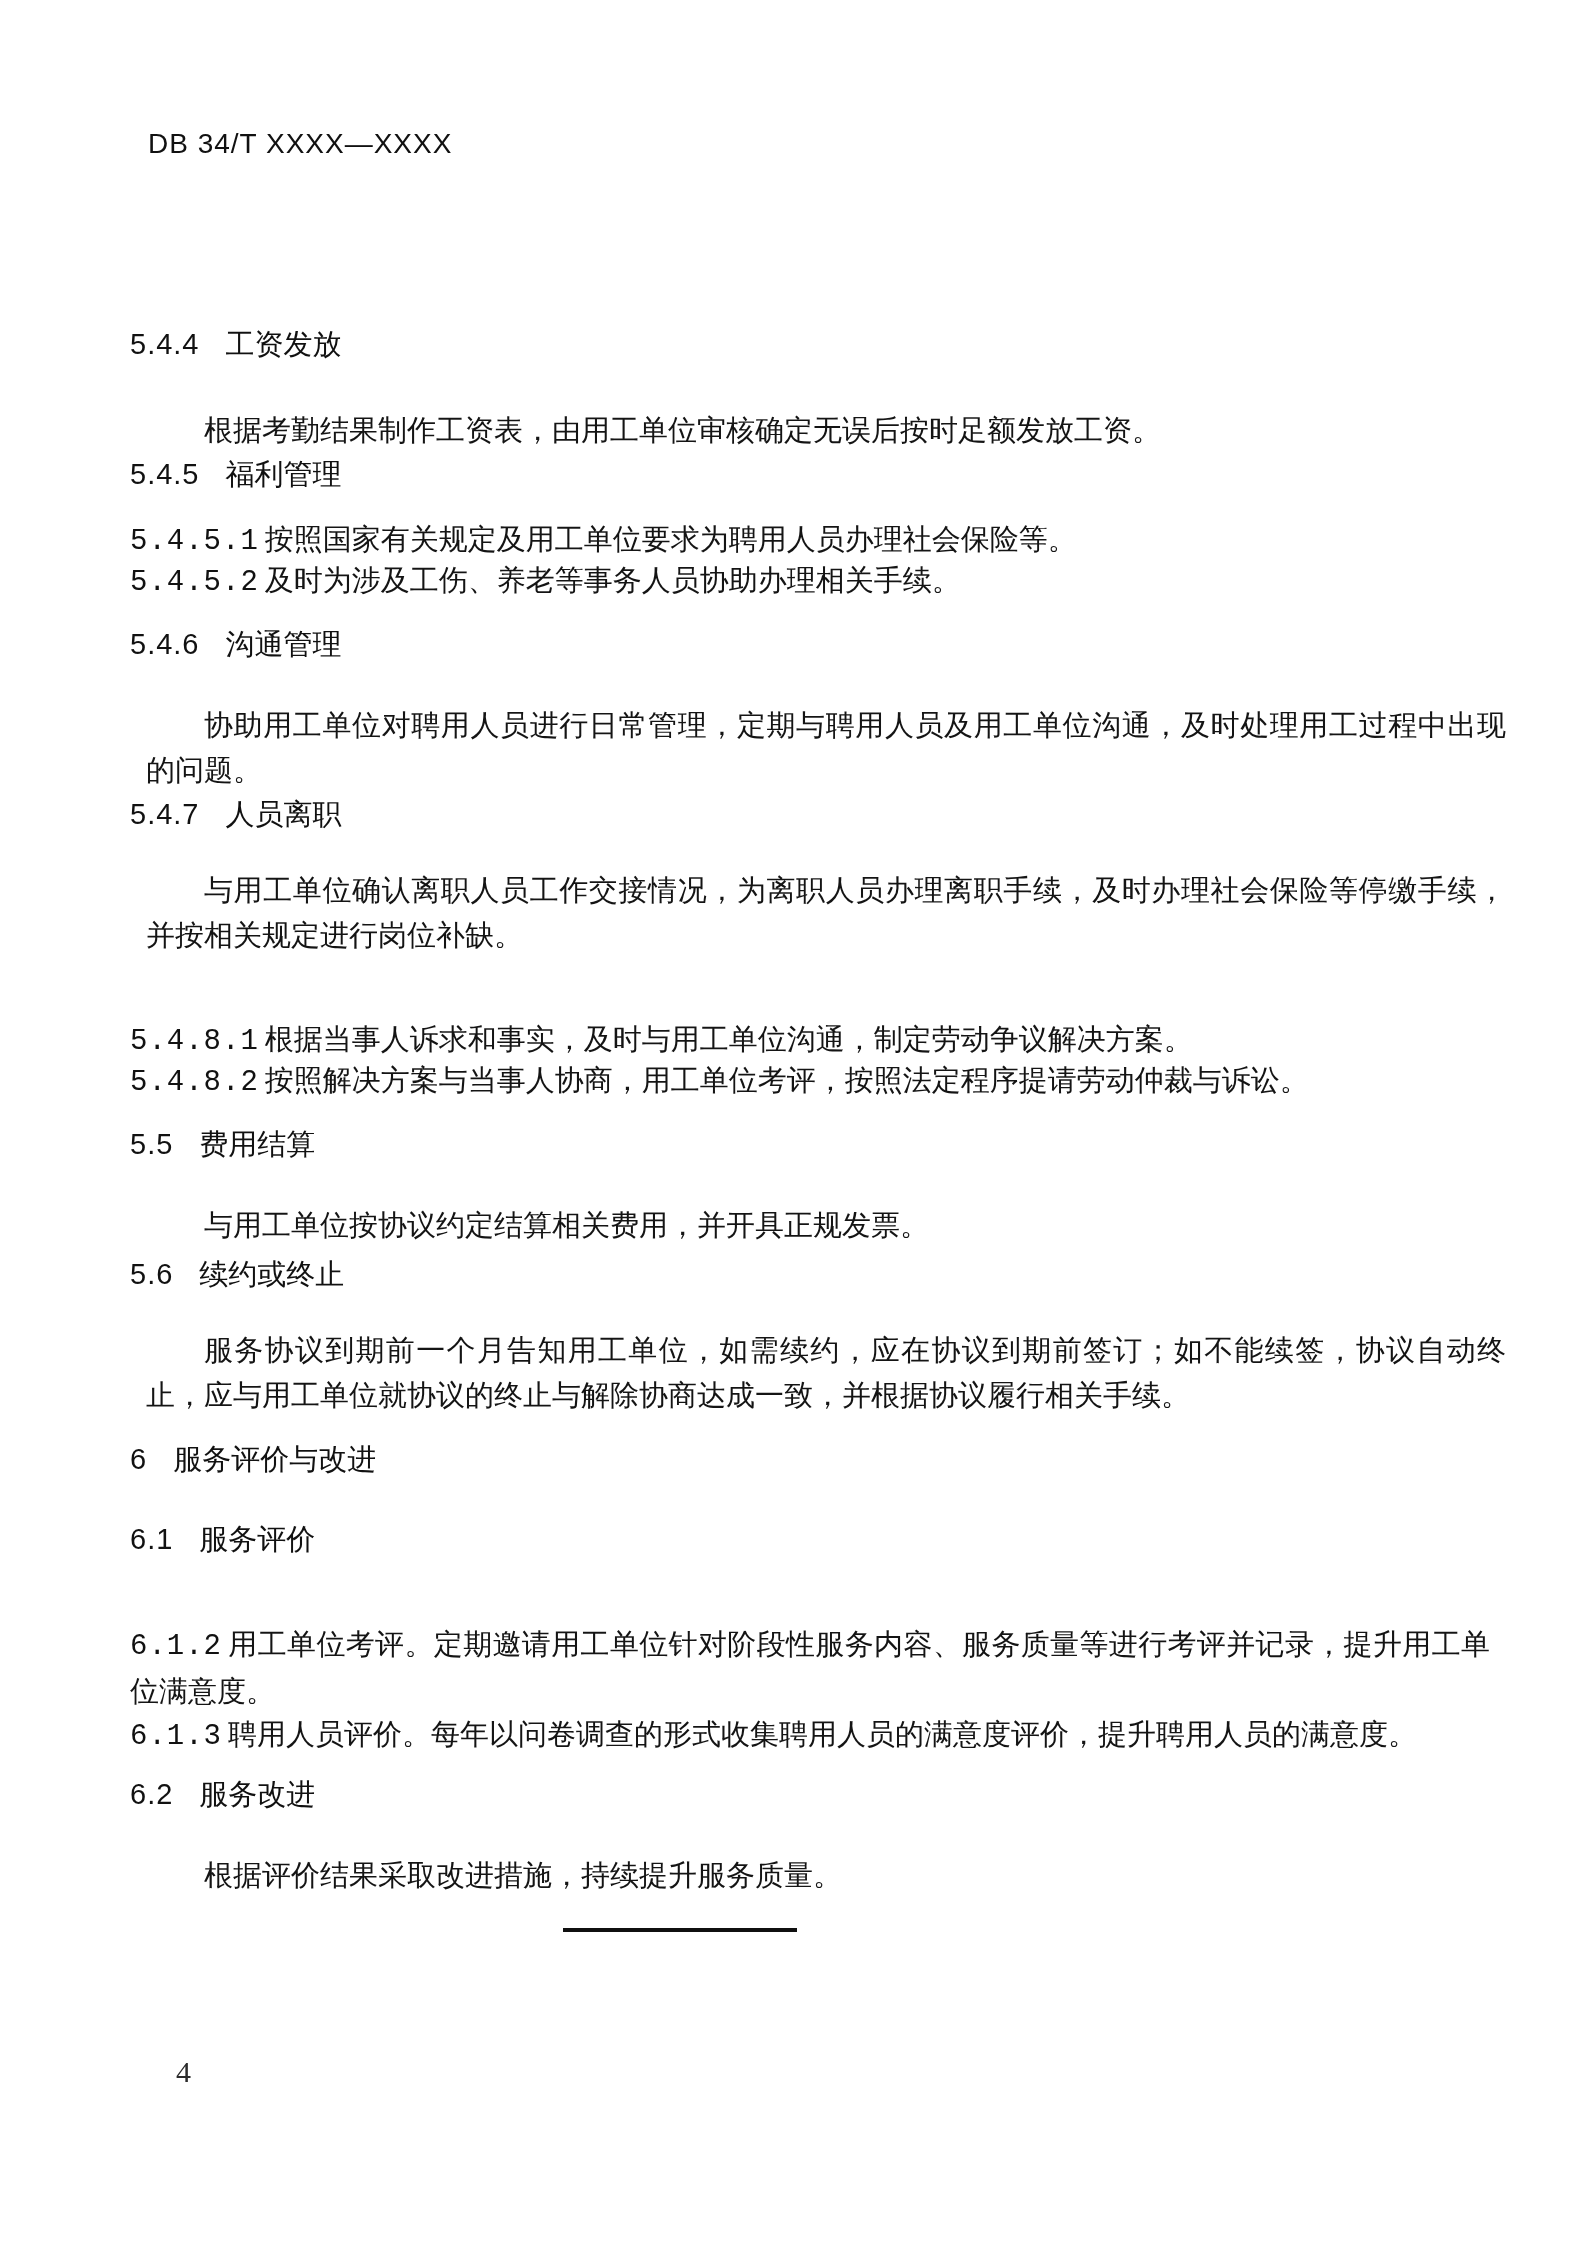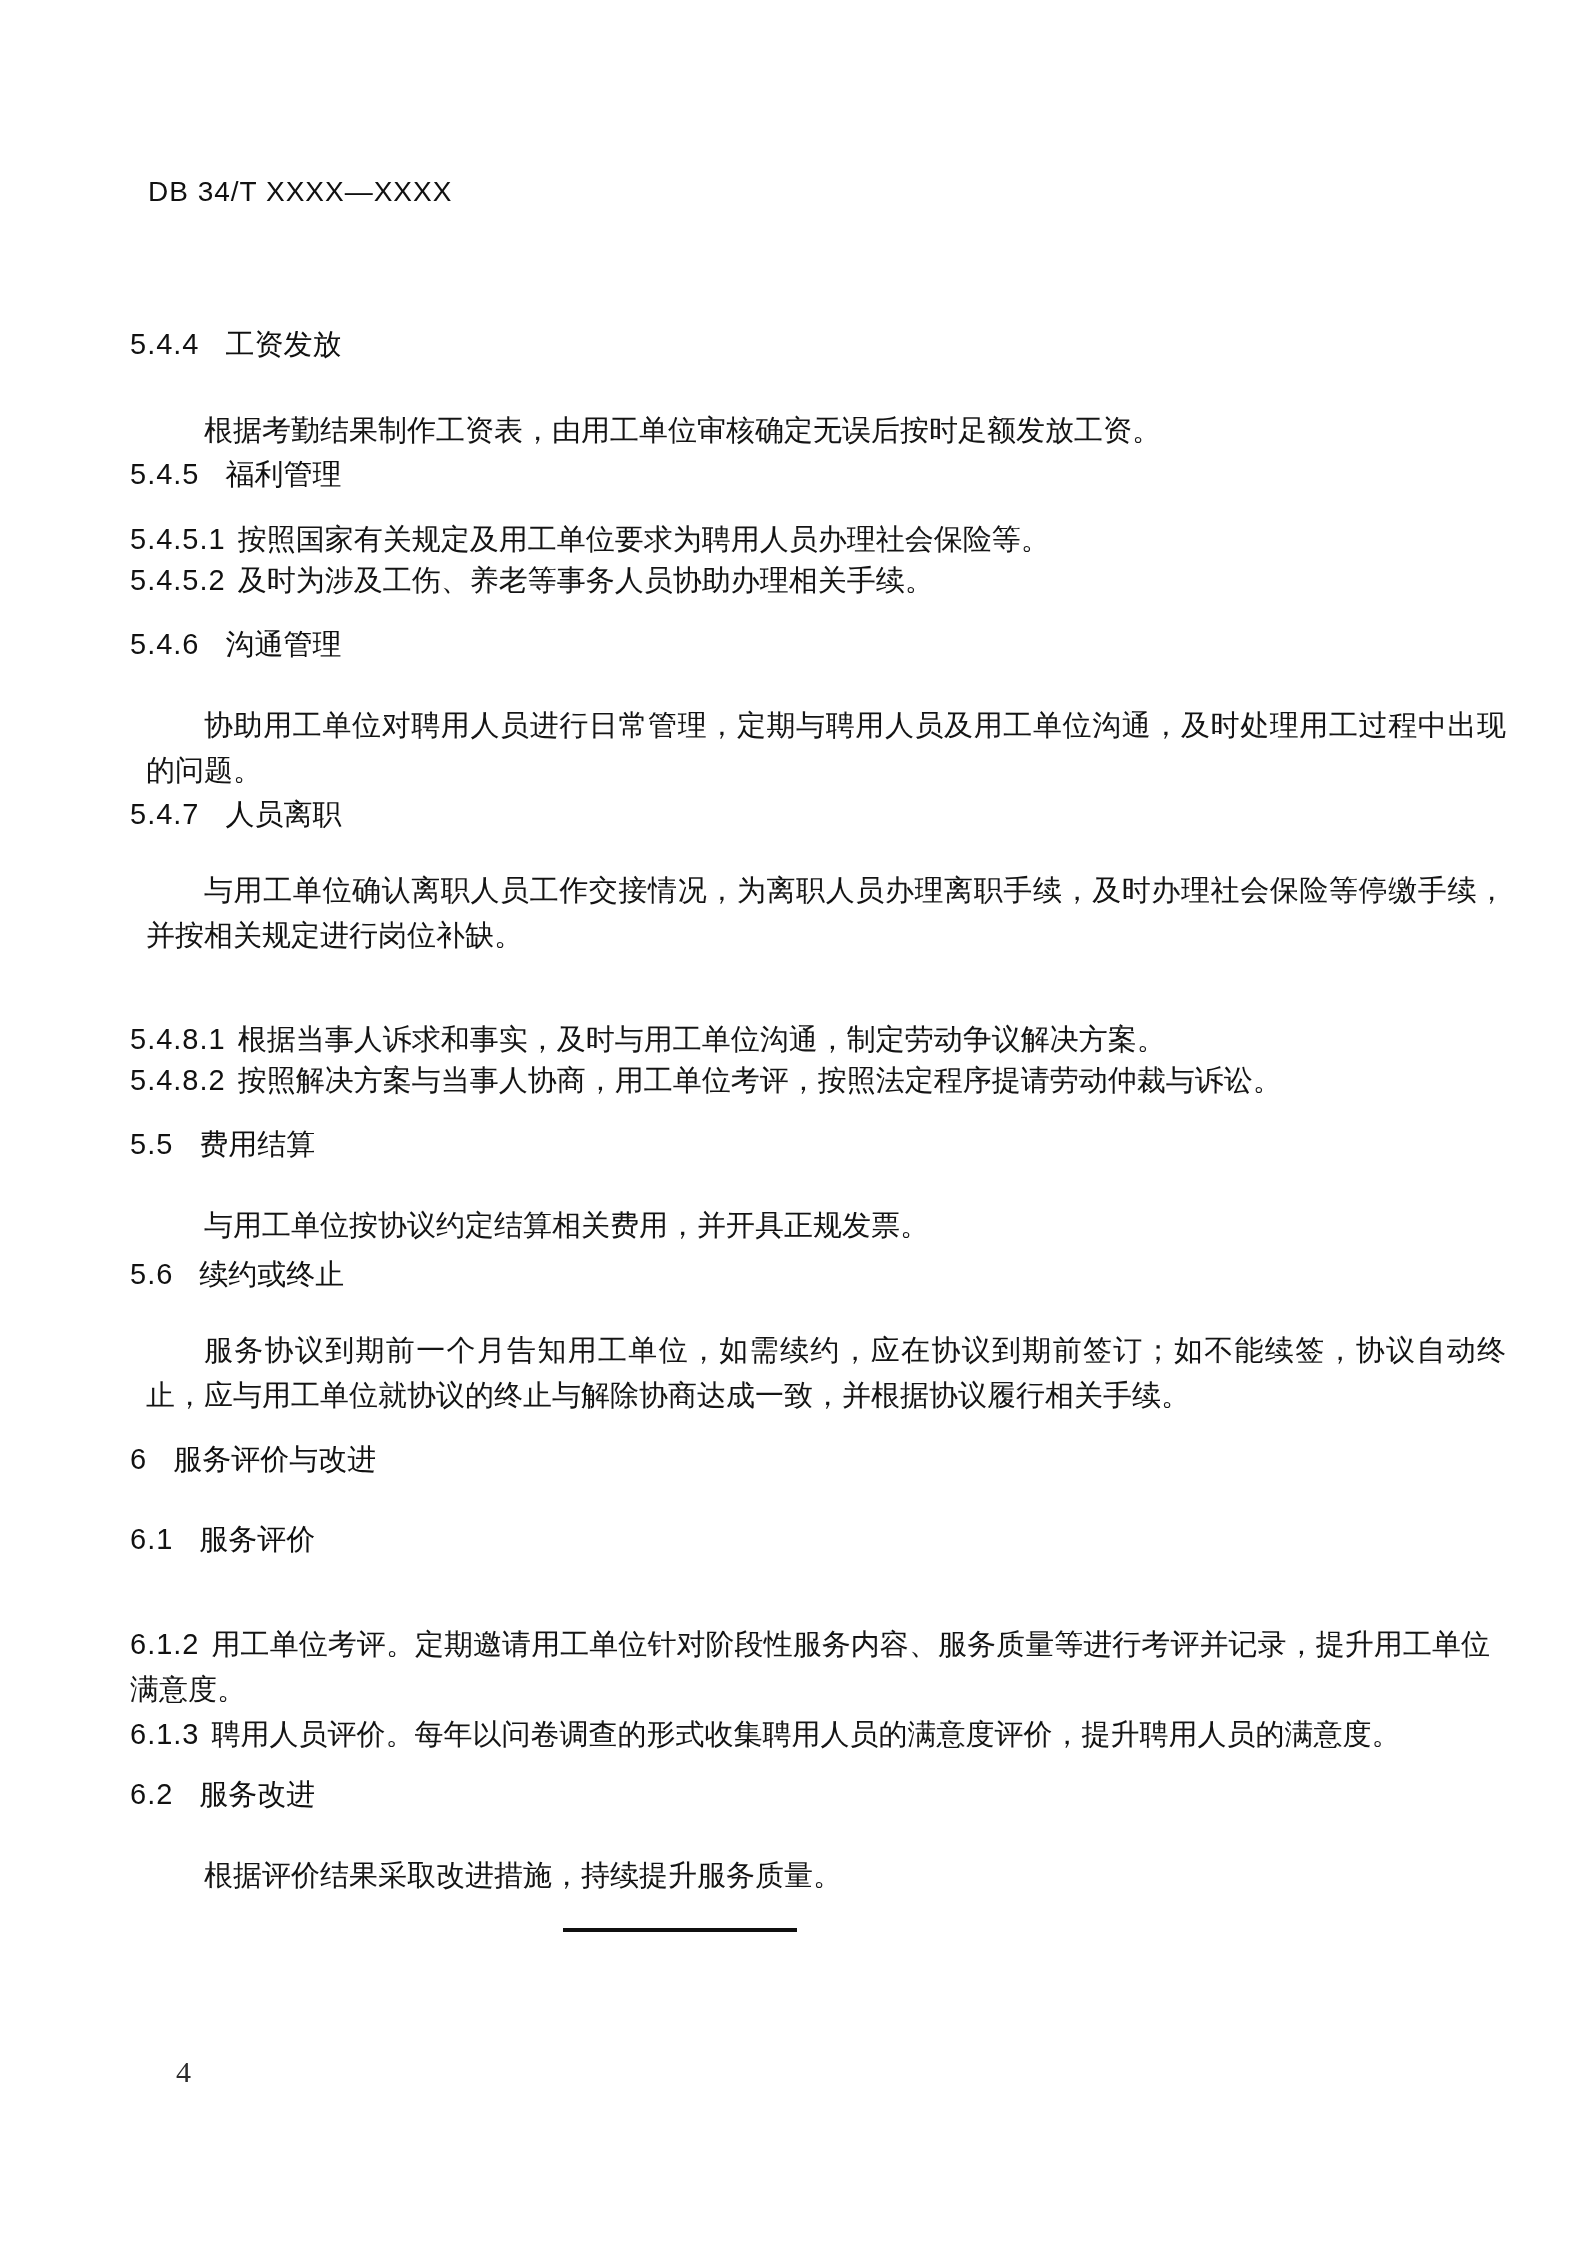--- a/index.html
+++ b/index.html
@@ -20,21 +20,20 @@
   .abs { position: absolute; }
 
   .doc-header {
     left: 148px;
     top: 128px;
     font-family: "Liberation Sans", "DejaVu Sans", sans-serif;
     font-size: 28px;
     letter-spacing: 1px;
     color: #111;
     white-space: nowrap;
-    margin-top: 48px;
   }
 
   .block {
     left: 130px;
     width: 1360px;
     line-height: 45px;
   }
 
   .heading {
     font-family: "Liberation Sans", "DejaVu Sans", sans-serif;
@@ -50,23 +49,23 @@
     text-indent: 2em;
     text-align: justify;
     color: #141414;
   }
 
   .clause {
     text-align: justify;
     color: #141414;
   }
   .clause .clause-num {
-    font-family: Liberation Sans, sans-serif;
+    font-family: Liberation Mono, monospace;
     letter-spacing: 1px;
-    margin-right: 12px;
+    margin-right: 6px;
     color: #111;
   }
 
   .end-rule {
     left: 563px;
     top: 1928px;
     width: 234px;
     height: 4px;
     background: #101010;
   }

